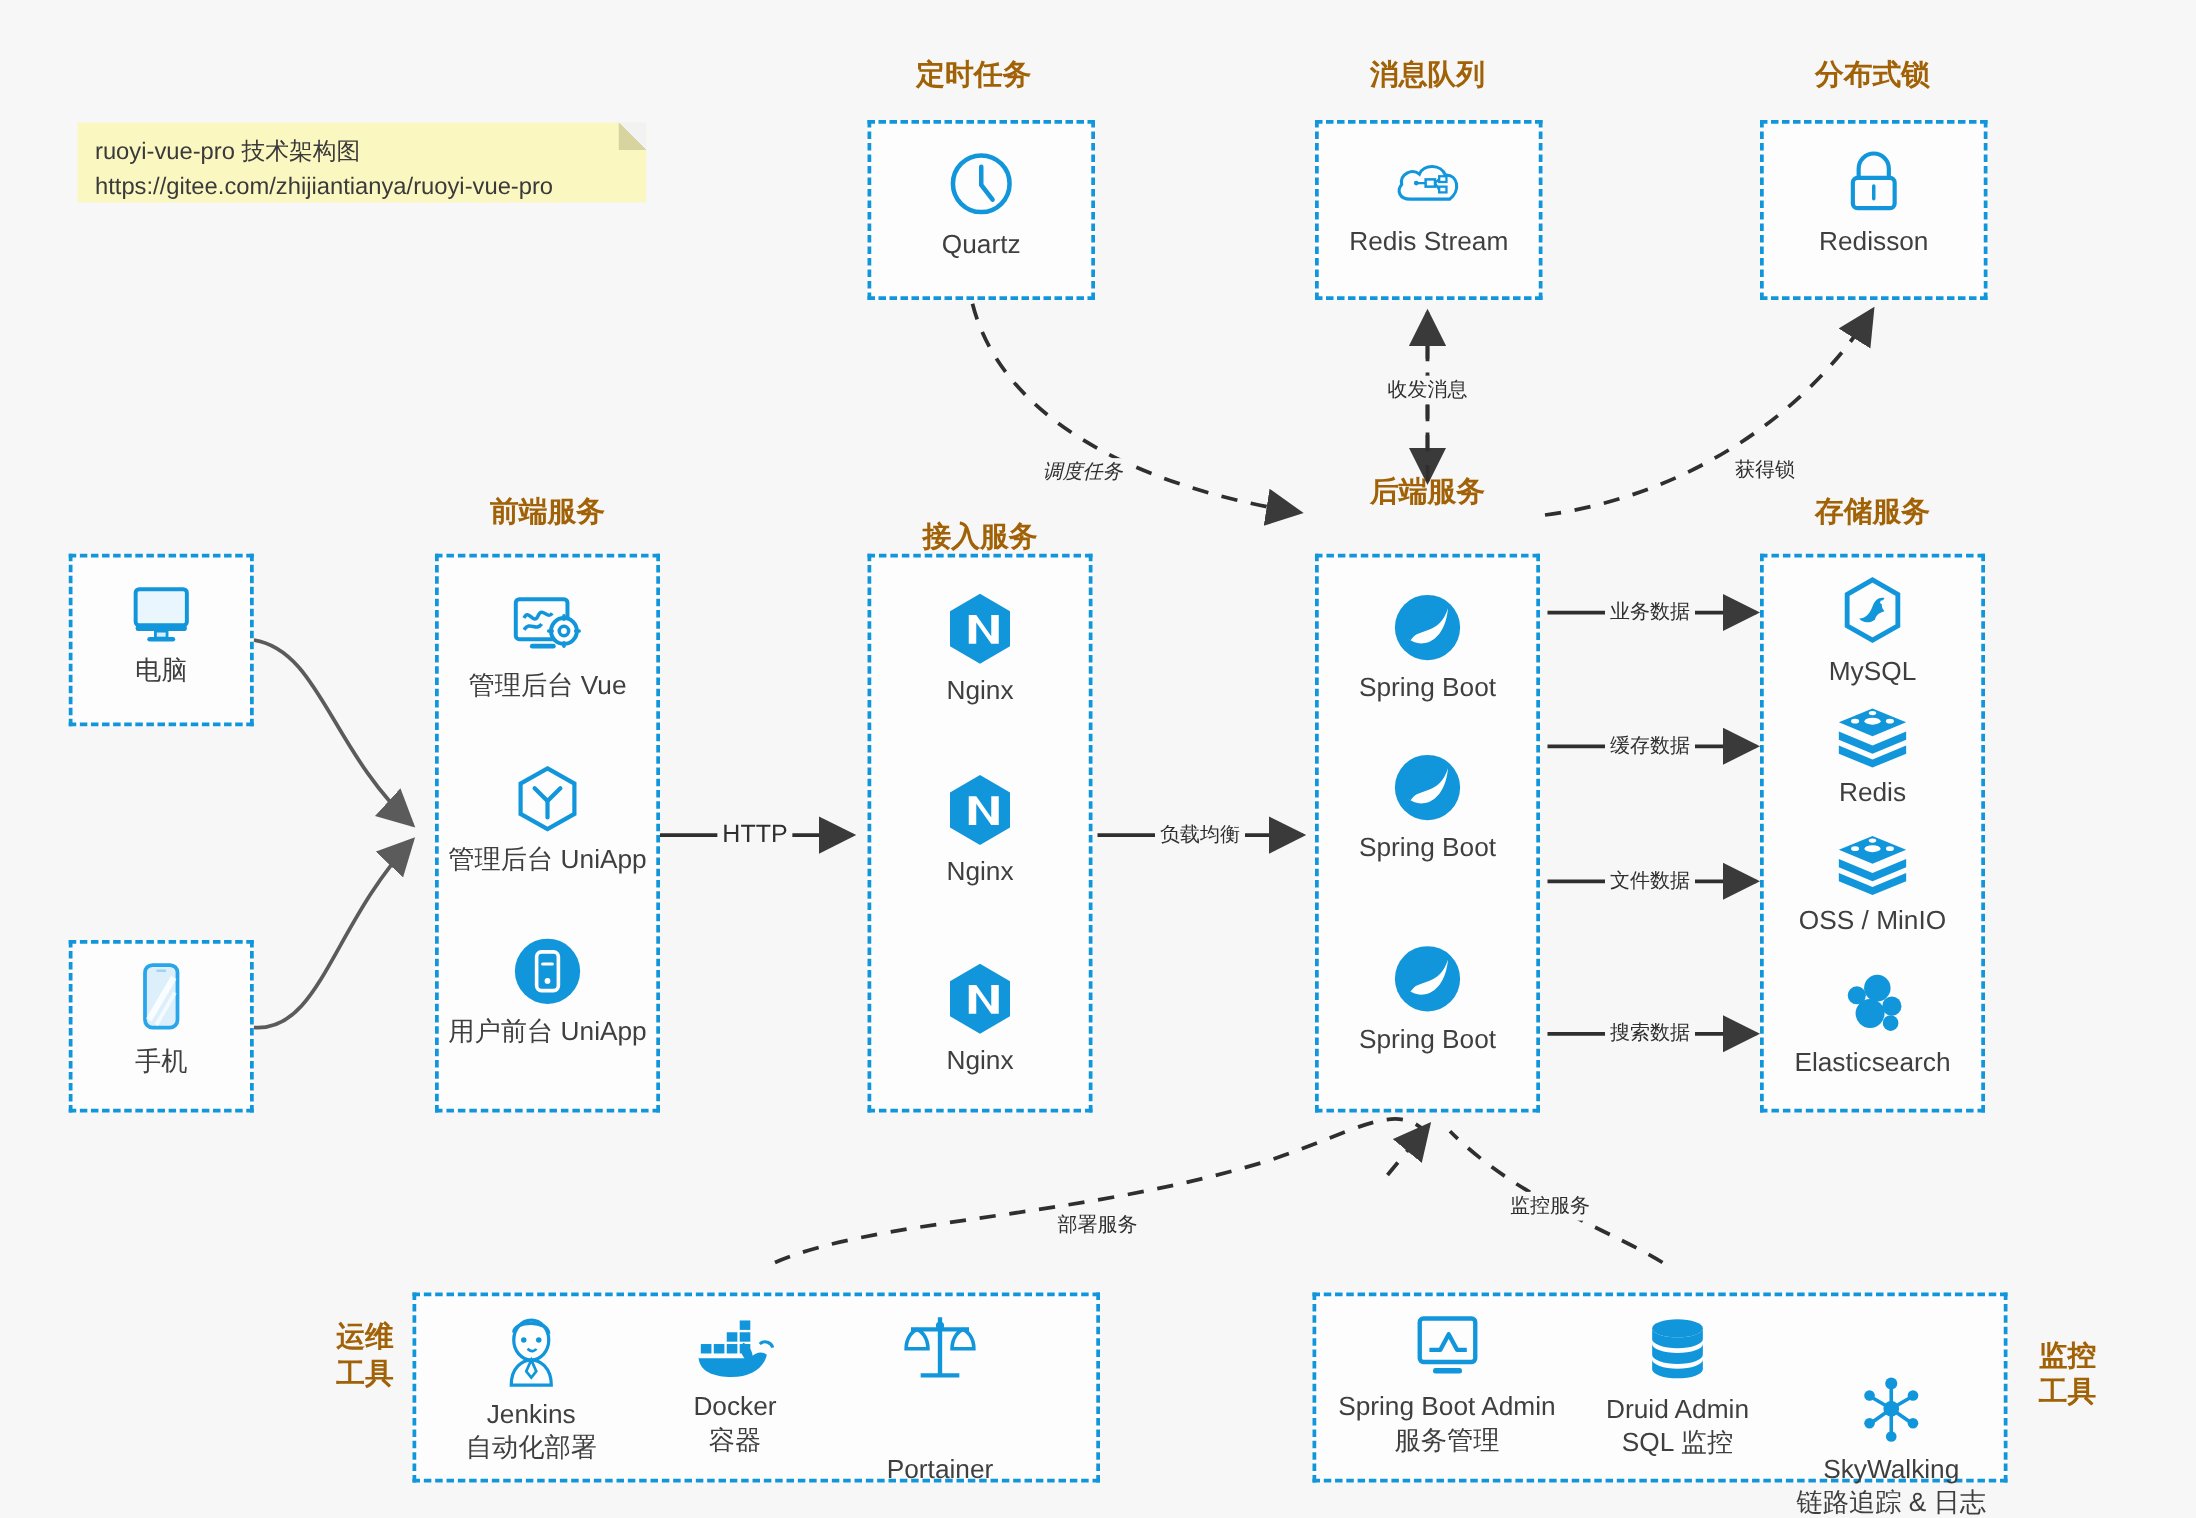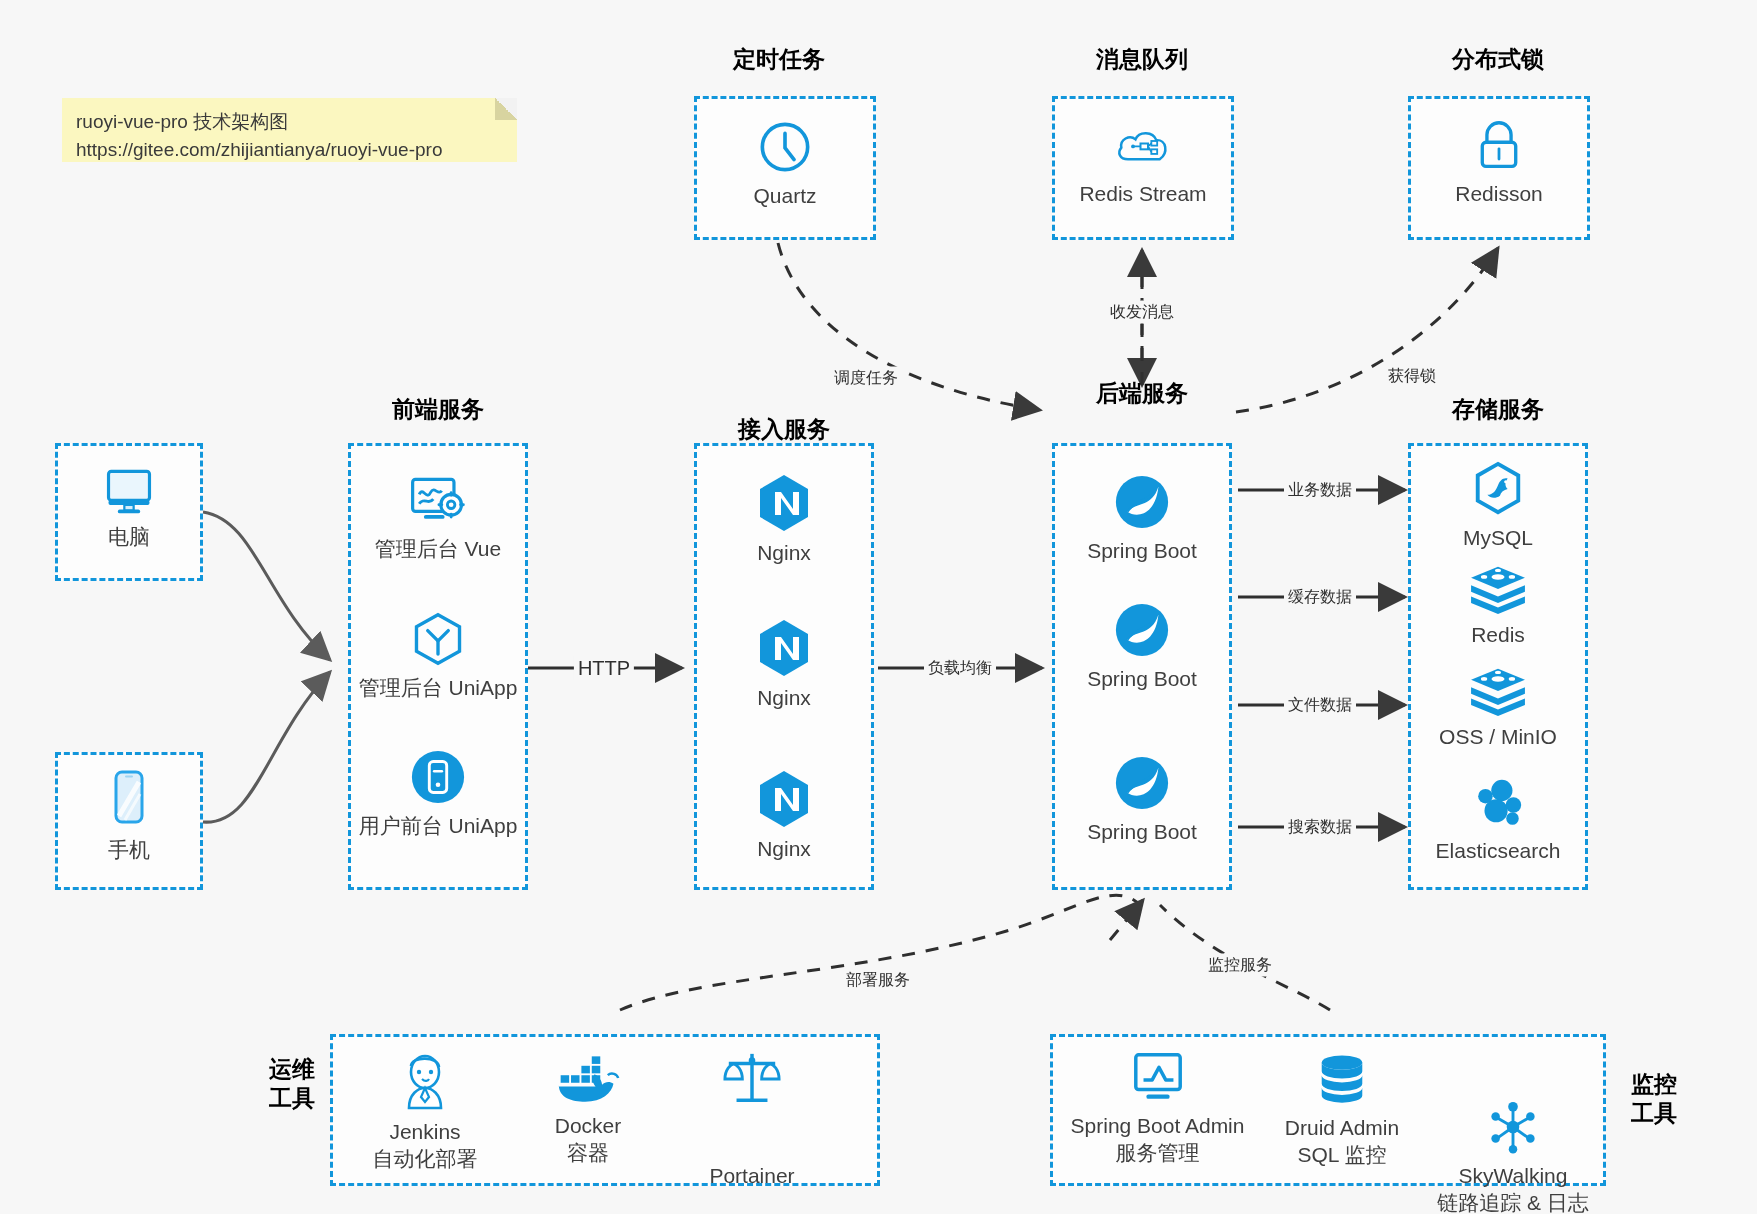--- a/index.html
+++ b/index.html
@@ -27,21 +27,21 @@
   }
 
   
   .gbox {
     position: absolute;
     border: 3px dashed #1296db;
     background: rgba(255,255,255,0.72);
   }
   .gtitle {
     position: absolute;
-    color: #000000;
+    color: #a16207;
     font-weight: bold;
     font-size: 23px;
     white-space: nowrap;
     text-align: center;
   }
   .gtitle.side { line-height: 1.25; }
 
   
   .node {
     position: absolute;
@@ -409,21 +409,21 @@
           <circle cx="48" cy="40" r="4.4"></circle>
           <circle cx="30" cy="51" r="4.4"></circle>
       </g>
     </svg>
     <div class="cap">SkyWalking</div>
     <div class="cap2">链路追踪 &amp; 日志</div>
   </div>
 
   <div class="elabel" style="left:604px; top:668px;">HTTP</div>
   <div class="elabel cn" style="left:960px; top:668px;">负载均衡</div>
-  <div class="elabel cn" style="left:866px; top:378px;">调度任务</div>
+  <div class="elabel cn" style="left:866px; top:378px;font-style:italic;">调度任务</div>
   <div class="elabel cn" style="left:1142px; top:312px;">收发消息</div>
   <div class="elabel cn" style="left:1412px; top:376px;">获得锁</div>
   <div class="elabel cn" style="left:1320px; top:490px;">业务数据</div>
   <div class="elabel cn" style="left:1320px; top:597px;">缓存数据</div>
   <div class="elabel cn" style="left:1320px; top:705px;">文件数据</div>
   <div class="elabel cn" style="left:1320px; top:827px;">搜索数据</div>
   <div class="elabel cn" style="left:878px; top:980px;">部署服务</div>
   <div class="elabel cn" style="left:1240px; top:965px;">监控服务</div>
 
 </div>

